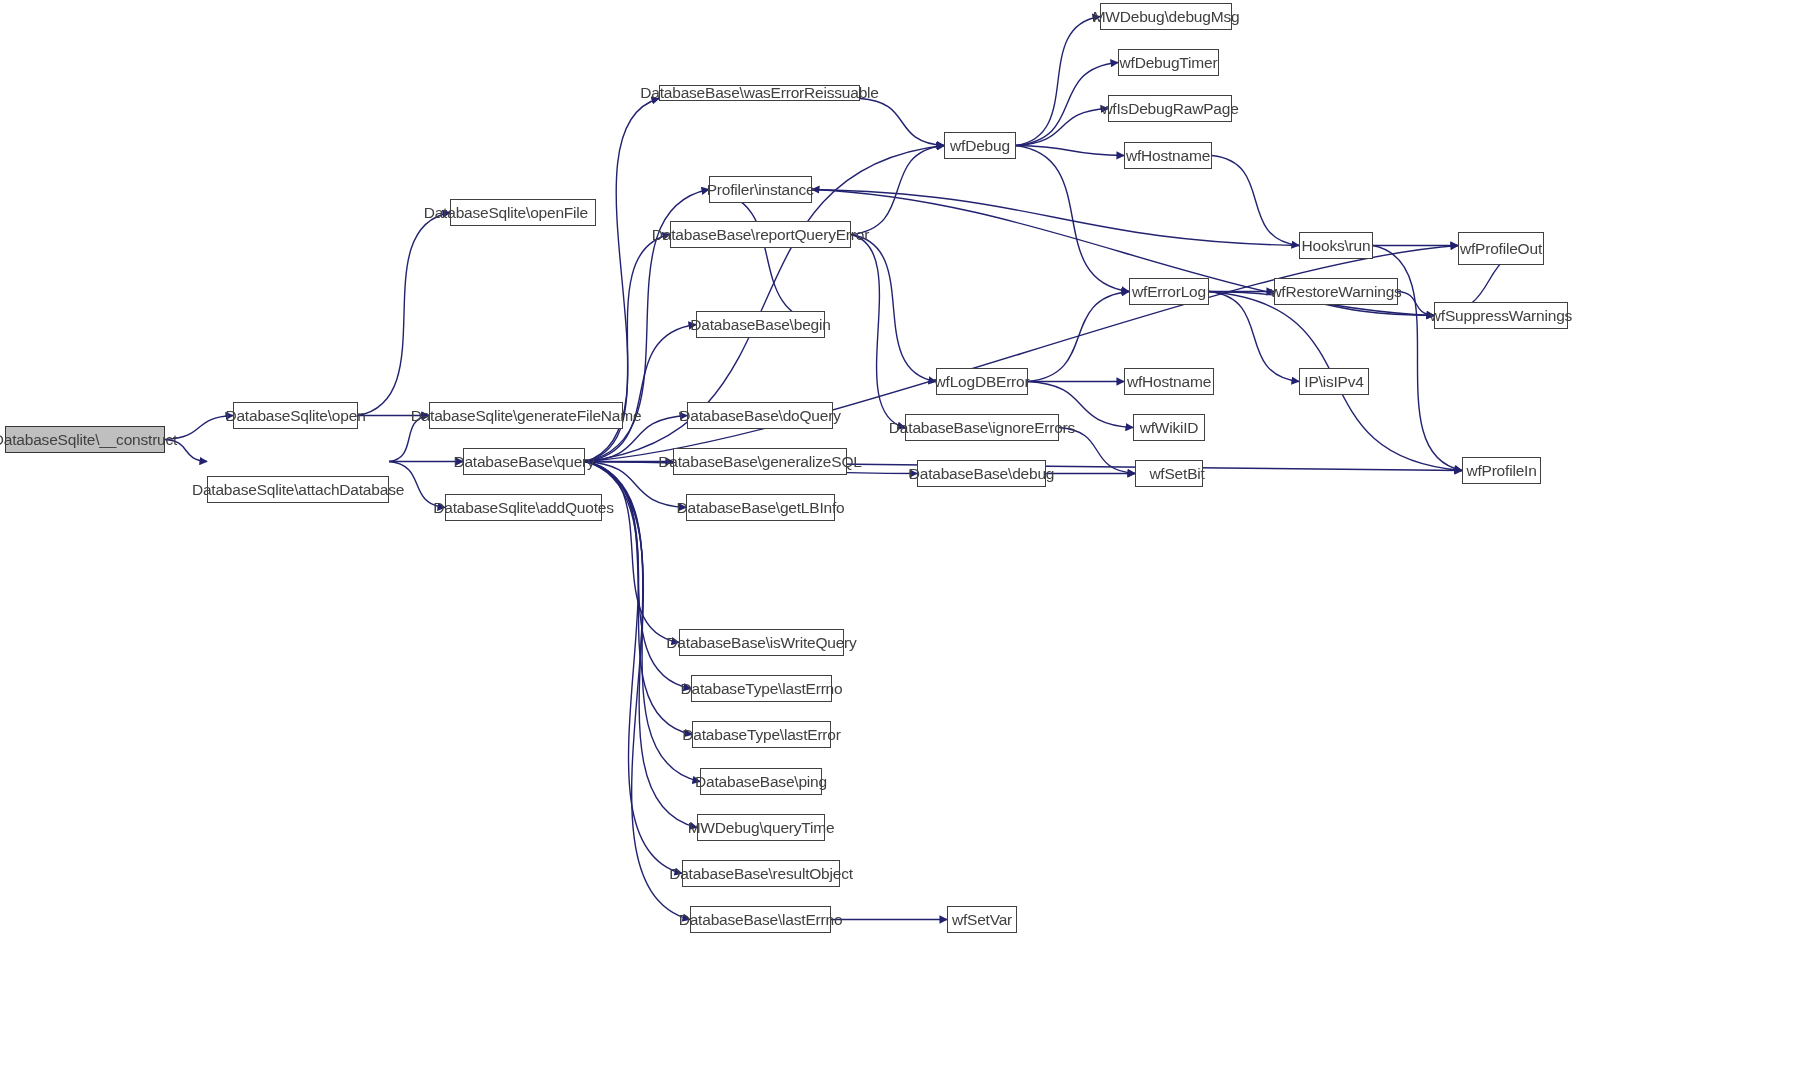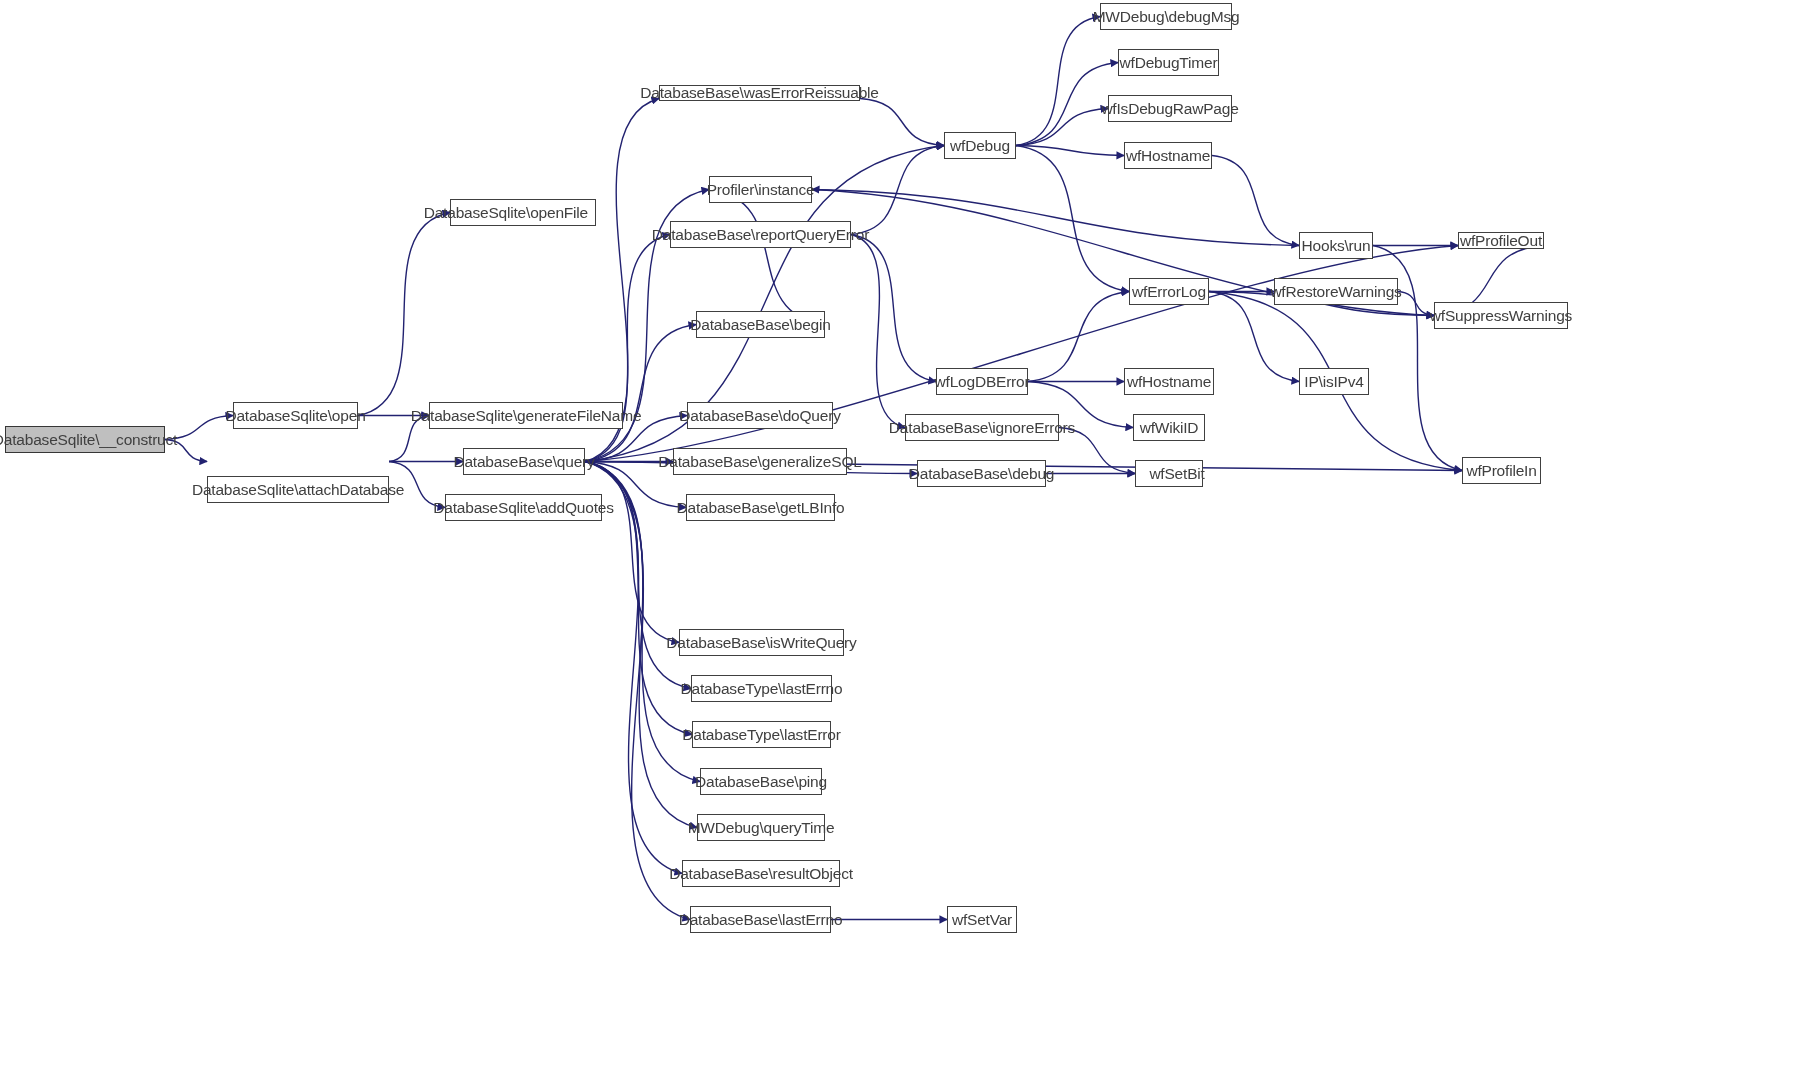--- a/index.html
+++ b/index.html
@@ -187,21 +187,21 @@
     </div>
     <div class="node" style="left: 1108px; top: 95px; width: 124px; height: 27px;">
       <span class="node-label">wfIsDebugRawPage</span>
     </div>
     <div class="node" style="left: 1124px; top: 142px; width: 88px; height: 27px;">
       <span class="node-label">wfHostname</span>
     </div>
     <div class="node" style="left: 1299px; top: 232px; width: 74px; height: 27px;">
       <span class="node-label">Hooks\run</span>
     </div>
-    <div class="node" style="left: 1458px; top: 232px; width: 86px; height: 17px;">
+    <div class="node" style="left: 1458px; top: 232px; width: 86px; height: 33px;">
       <span class="node-label">wfProfileOut</span>
     </div>
     <div class="node" style="left: 1129px; top: 278px; width: 80px; height: 27px;">
       <span class="node-label">wfErrorLog</span>
     </div>
     <div class="node" style="left: 1274px; top: 278px; width: 124px; height: 27px;">
       <span class="node-label">wfRestoreWarnings</span>
     </div>
     <div class="node" style="left: 1434px; top: 302px; width: 134px; height: 27px;">
       <span class="node-label">wfSuppressWarnings</span>

